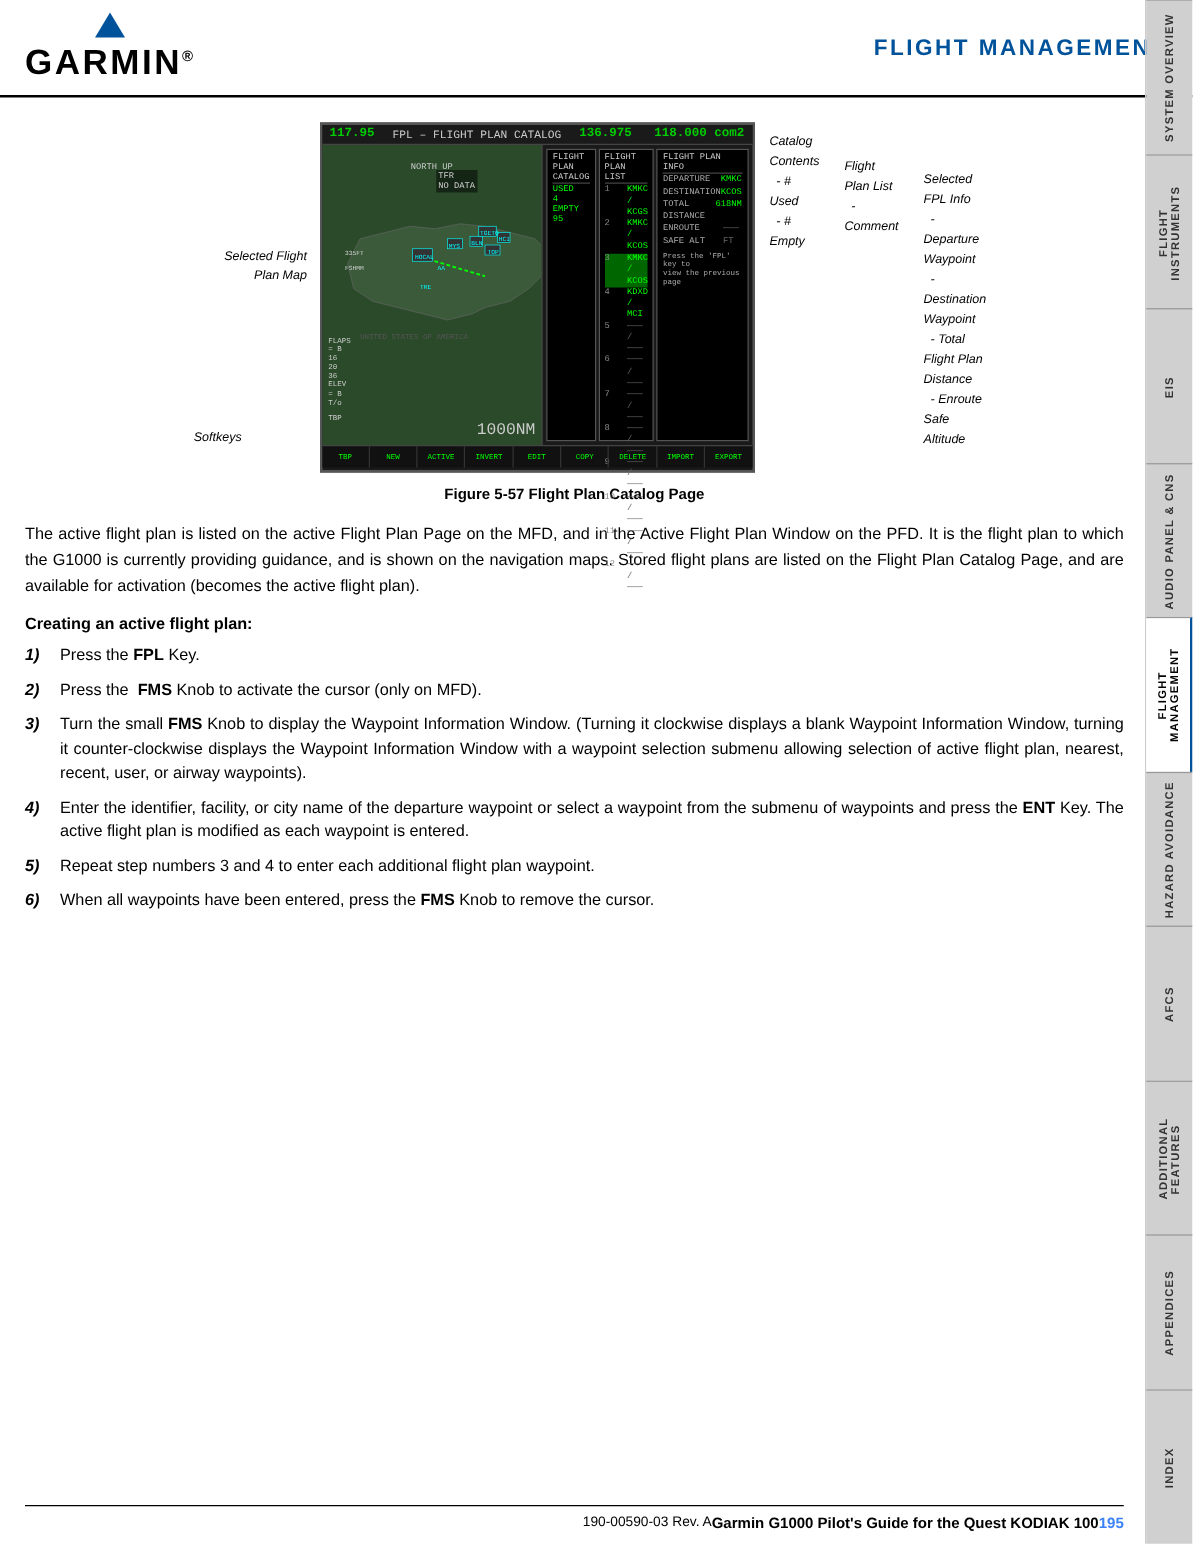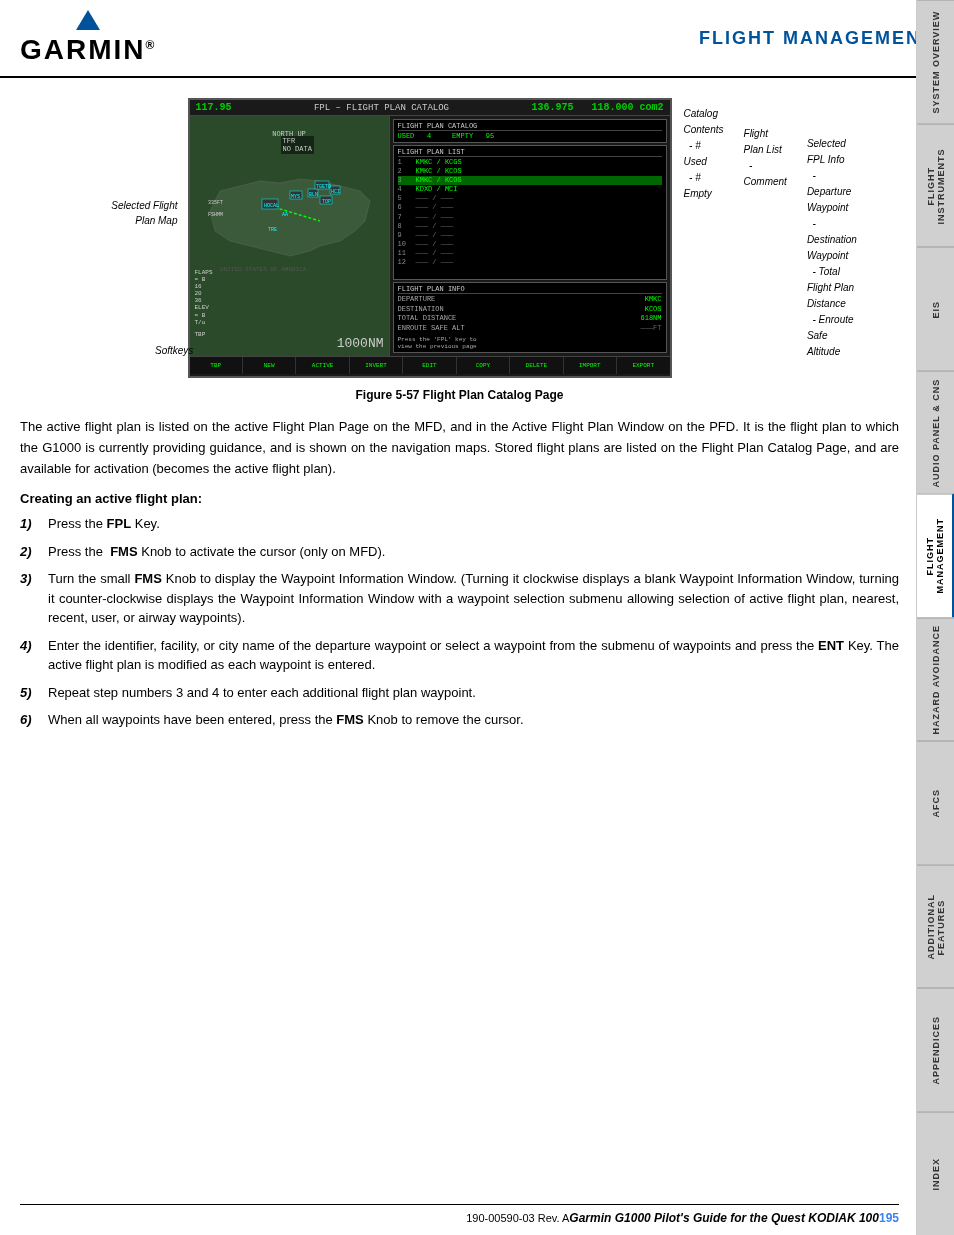--- a/index.html
+++ b/index.html
@@ -89,21 +89,21 @@
 
     
     .main-content {
       padding: 10px 55px 10px 20px;
     }
 
     
     .mfd-screen {
       background: #1a1a1a;
       border: 2px solid #555;
-      width: 484px;
+      width: 348px;
       min-height: 280px;
       position: relative;
       flex-shrink: 0;
       font-family: 'Courier New', monospace;
     }
     .mfd-top-bar {
       background: #1a1a1a;
       display: flex;
       justify-content: space-between;
       align-items: center;
@@ -156,21 +156,20 @@
     .map-flaps {
       position: absolute;
       bottom: 30px;
       left: 5px;
       color: #ccc;
       font-size: 6px;
     }
     .mfd-right-panel {
       flex: 1;
       display: flex;
-      flex-direction: column;
       padding: 3px;
       gap: 2px;
     }
     .fpl-catalog-box {
       background: #000;
       border: 1px solid #555;
       padding: 2px 4px;
     }
     .fpl-box-title {
       color: #ccc;
@@ -313,21 +312,20 @@
     }
     .footer-left {
       font-size: 11px;
       color: #000;
     }
     .footer-center {
       font-size: 12px;
       font-weight: bold;
       color: #000;
       text-align: center;
-      font-style: italic;
     }
     .footer-right {
       font-size: 12px;
       font-weight: bold;
       color: #3b82f6;
     }
 
     
     .figure-wrapper {
       position: relative;

